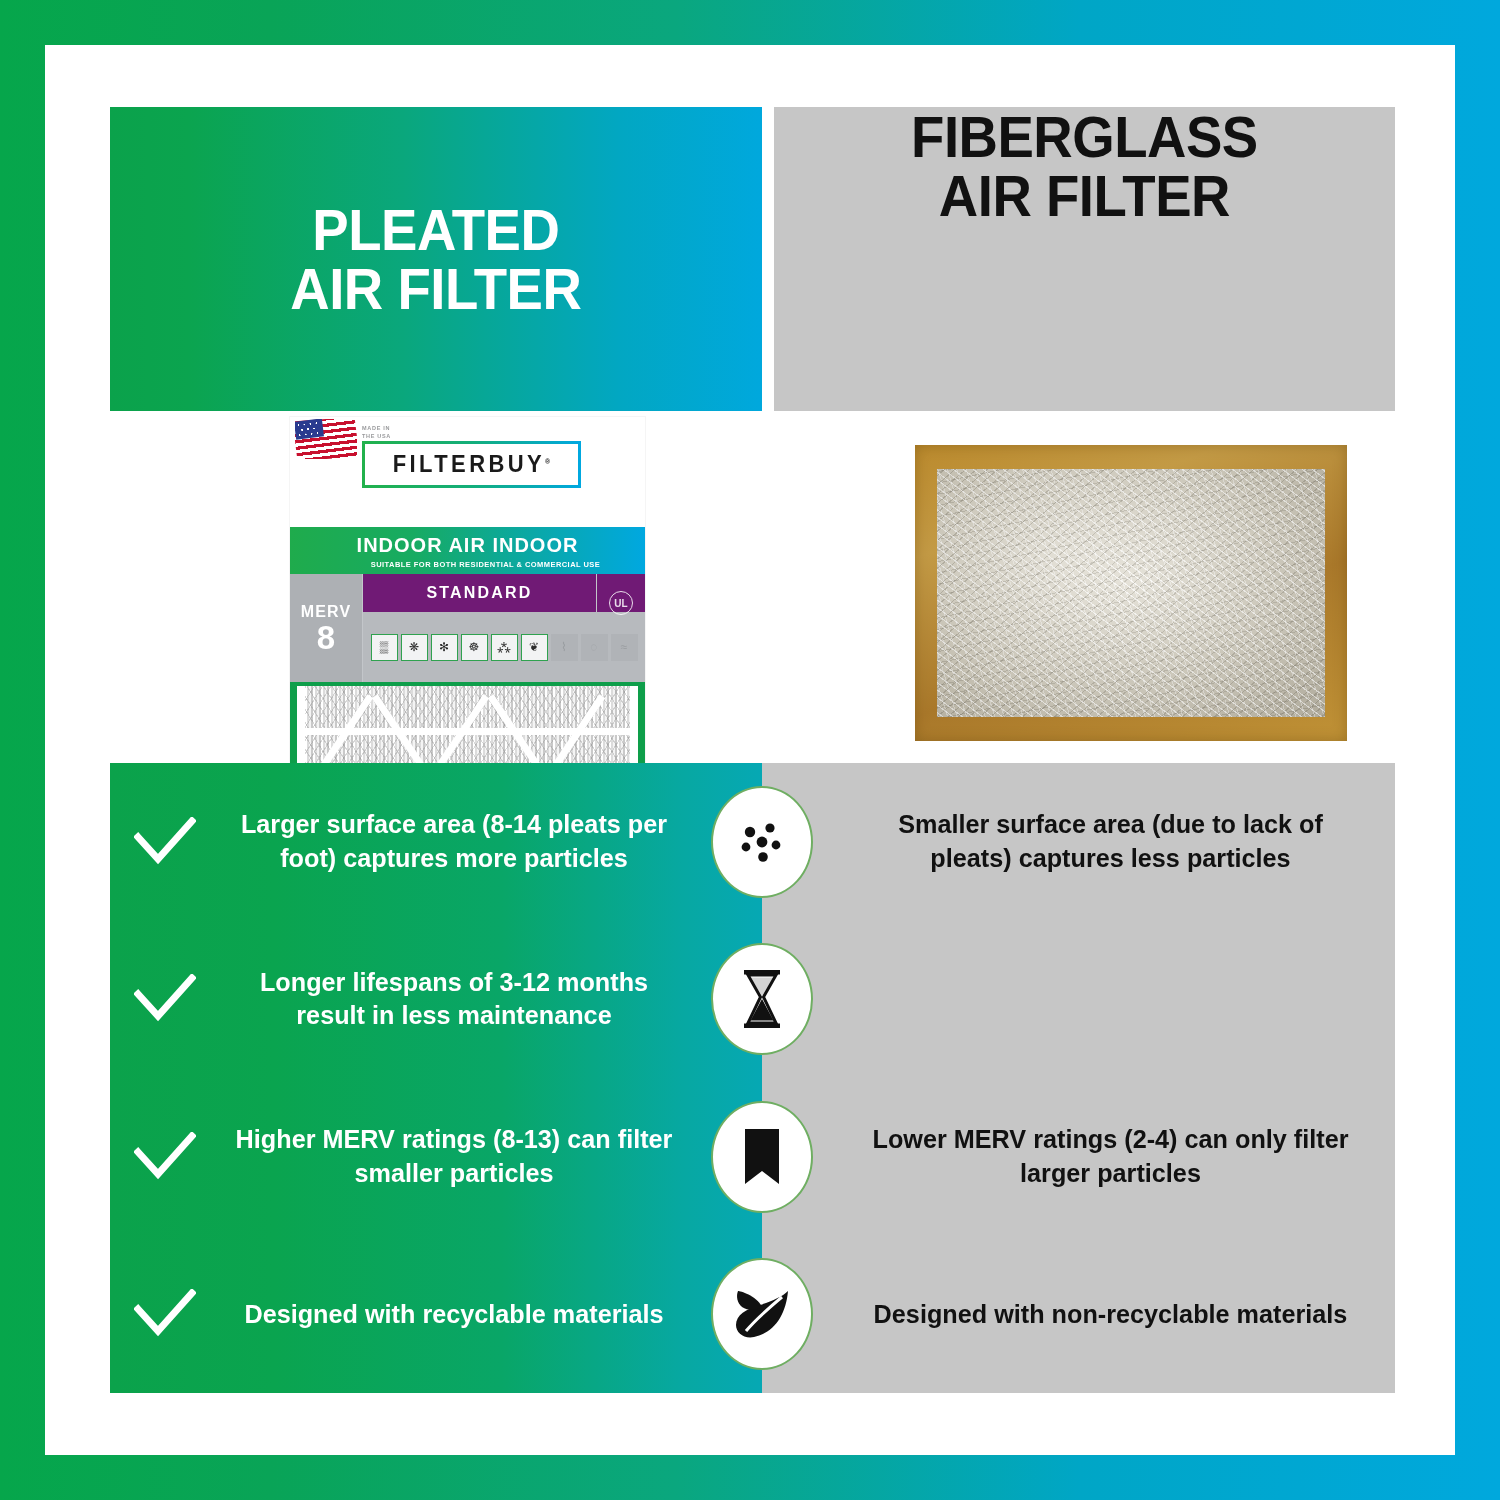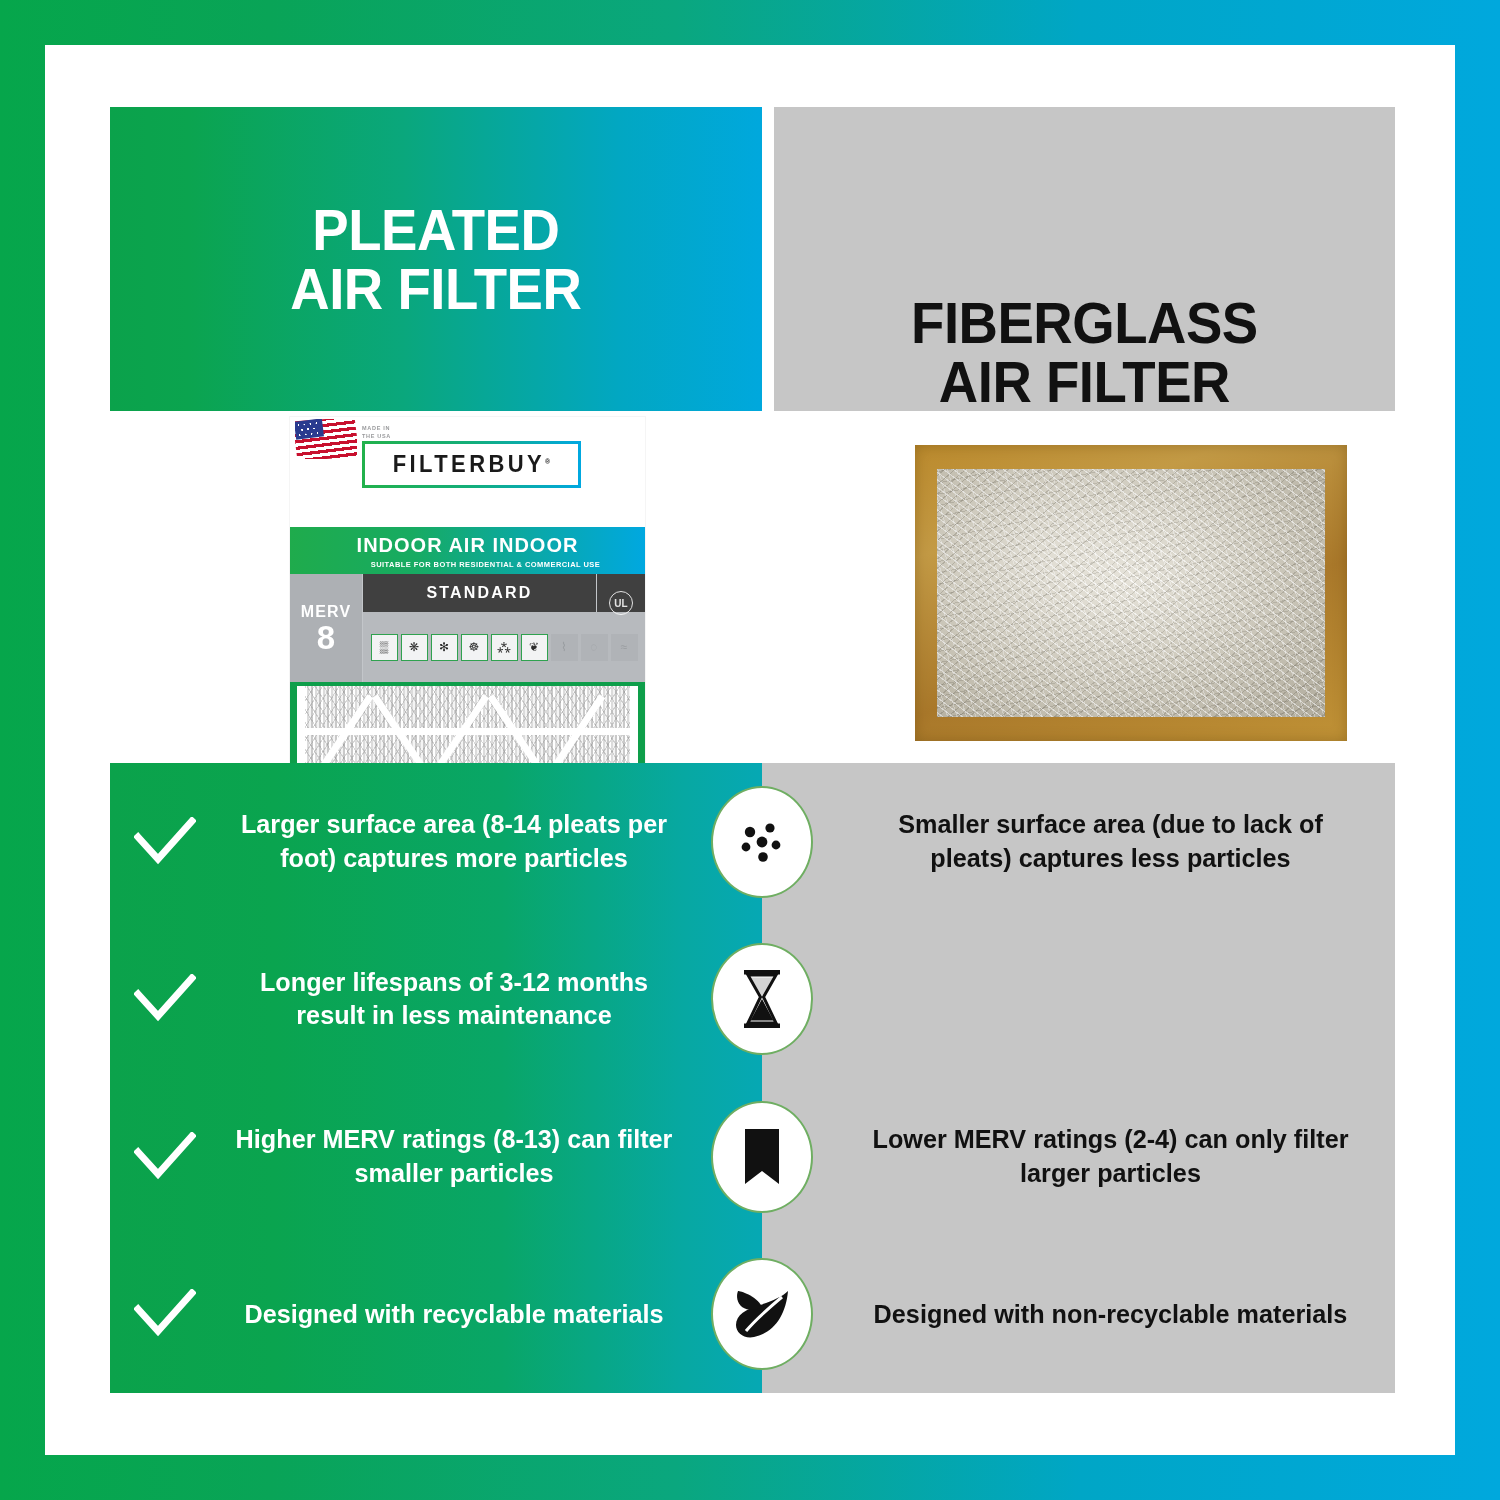--- a/index.html
+++ b/index.html
@@ -32,21 +32,21 @@
     display:flex;
   }
   .header-left{
     width:652px;height:100%;
     background:linear-gradient(90deg,#0ba24b 0%,#0ba44f 12%,#0aa77c 45%,#02a7c2 78%,#00a8dd 100%);
     display:flex;align-items:center;justify-content:center;
   }
   .header-right{
     flex:1;height:100%;
     background:#c6c6c6;
-    display:flex;align-items:flex-end;justify-content:center;margin-left:12px;
+    display:flex;align-items:flex-start;justify-content:center;margin-left:12px;
   }
   .header-title{
     text-align:center;
     font-weight:bold;
     font-size:58px;
     line-height:1.02;
     letter-spacing:-0.5px;
     white-space:pre-line;
     font-stretch:condensed;
     transform:scaleX(0.94);
@@ -144,21 +144,21 @@
   .merv-col{
     width:72px;
     display:flex;flex-direction:column;align-items:center;justify-content:center;
     color:#fff;
   }
   .merv-col .m1{font-size:16px;font-weight:bold;letter-spacing:1.2px;}
   .merv-col .m2{font-size:33px;font-weight:bold;line-height:1;}
   .grade-col{flex:1;display:flex;flex-direction:column;}
   .grade-top{
     height:38px;
-    background:#404040;
+    background:#701a75;
     display:flex;align-items:center;
     border-left:1px solid #c3c6ca;
   }
   .grade-name{
     flex:1;text-align:center;color:#fff;
     font-size:16px;font-weight:bold;letter-spacing:2.2px;
   }
   .ul-badge{
     width:48px;height:100%;
     border-left:1px solid #c3c6ca;

